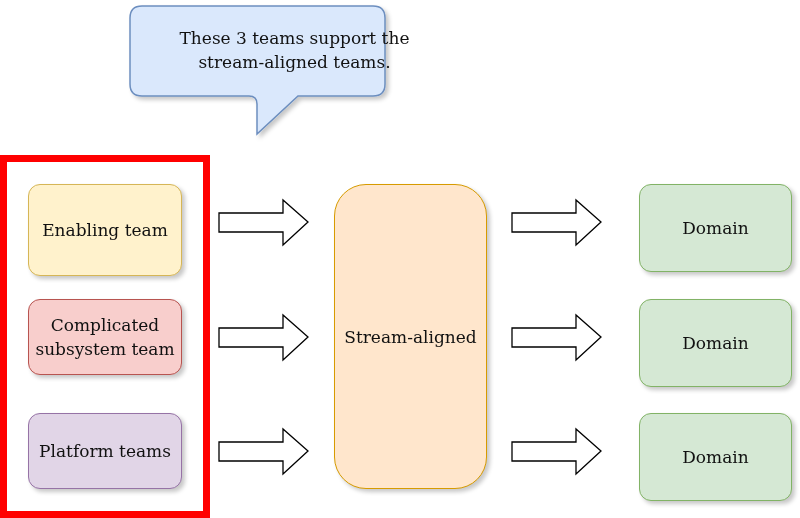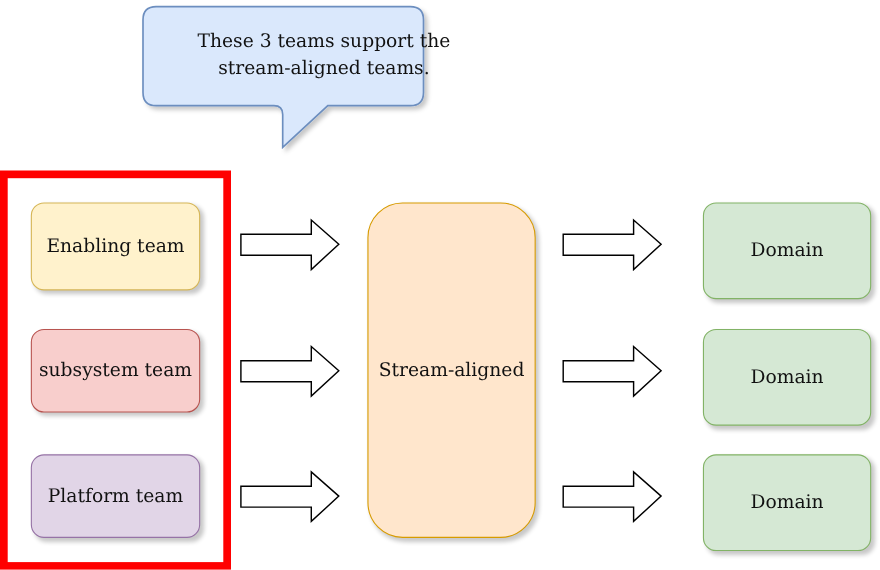--- a/index.html
+++ b/index.html
@@ -1,21 +1,21 @@
 <!DOCTYPE html>
 <html><head>
   <meta charset="utf-8">
   <style>
     html, body { margin: 0; padding: 0; background: #ffffff; }
     body { width: 800px; height: 518px; position: relative; overflow: hidden;
            font-family: "DejaVu Serif", "Liberation Serif", serif; color: #111; }
     .box { position: absolute; box-sizing: border-box; border-radius: 12px;
            display: flex; align-items: center; justify-content: center; text-align: center;
            font-size: 17px; line-height: 24px; box-shadow: 3px 3px 4px rgba(0,0,0,0.22); }
-    .enabling { left: 28px; top: 184px; width: 154px; height: 80px; background: #fff2cc; border: 1.5px solid #d6b656; }
+    .enabling { left: 28px; top: 184px; width: 154px; height: 92px; background: #fff2cc; border: 1.5px solid #d6b656; }
     .complicated { left: 28px; top: 299px; width: 154px; height: 76px; background: #f8cecc; border: 1.5px solid #b85450; }
     .platform { left: 28px; top: 413px; width: 154px; height: 76px; background: #e1d5e7; border: 1.5px solid #9673a6; }
     .stream { left: 334px; top: 184px; width: 153px; height: 305px; background: #ffe6cc; border: 1.5px solid #d79b00; border-radius: 32px; }
     .domain { left: 639px; width: 153px; height: 88px; background: #d5e8d4; border: 1.5px solid #82b366; }
     .d1 { top: 184px; } .d2 { top: 299px; } .d3 { top: 413px; }
     .red-frame { position: absolute; left: 0px; top: 155px; width: 210px; height: 363px; box-sizing: border-box; border: 7px solid #ff0000; }
     svg.arrows { position: absolute; left: 0; top: 0; width: 800px; height: 518px; }
     .callout { position: absolute; left: 0; top: 0; width: 800px; height: 150px; }
     .callout-text { position: absolute; left: 130px; top: 26px; width: 255px; text-align: center; font-size: 17px; line-height: 24px; padding-left: 37px; }
   </style>
@@ -37,26 +37,27 @@
 
 <div class="red-frame"></div>
 
 <div class="box enabling">
   <div>
       <div>Enabling team</div>
     </div>
 </div>
 <div class="box complicated">
   <div>
+    <div>Complicated</div>
     <div>subsystem team</div>
   </div>
 </div>
 <div class="box platform">
   <div>
-      <div>Platform team</div>
+      <div>Platform teams</div>
     </div>
 </div>
 
 <div class="box stream">
   <div>
     <div>Stream-aligned</div>
   </div>
 </div>
 
 <div class="box domain d1">

